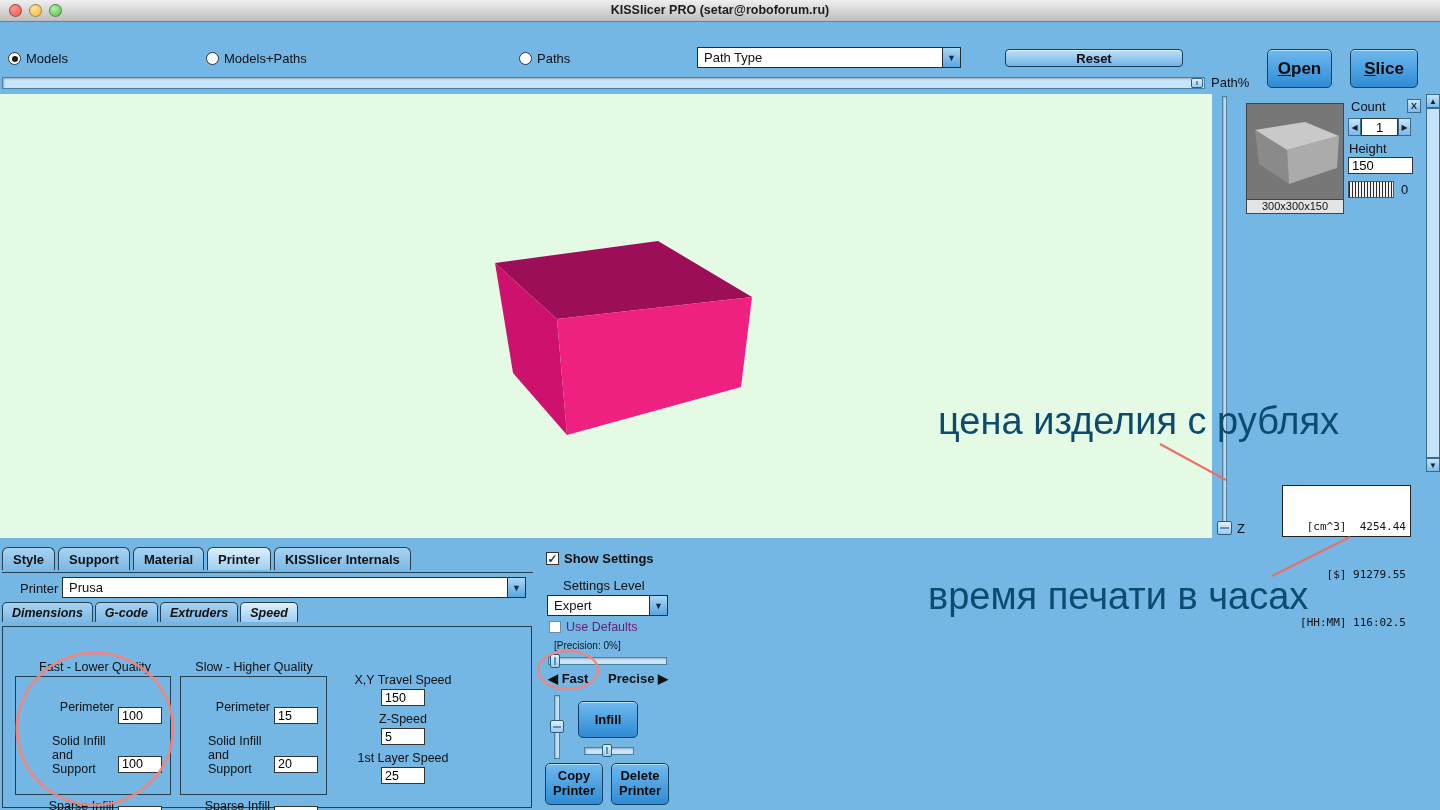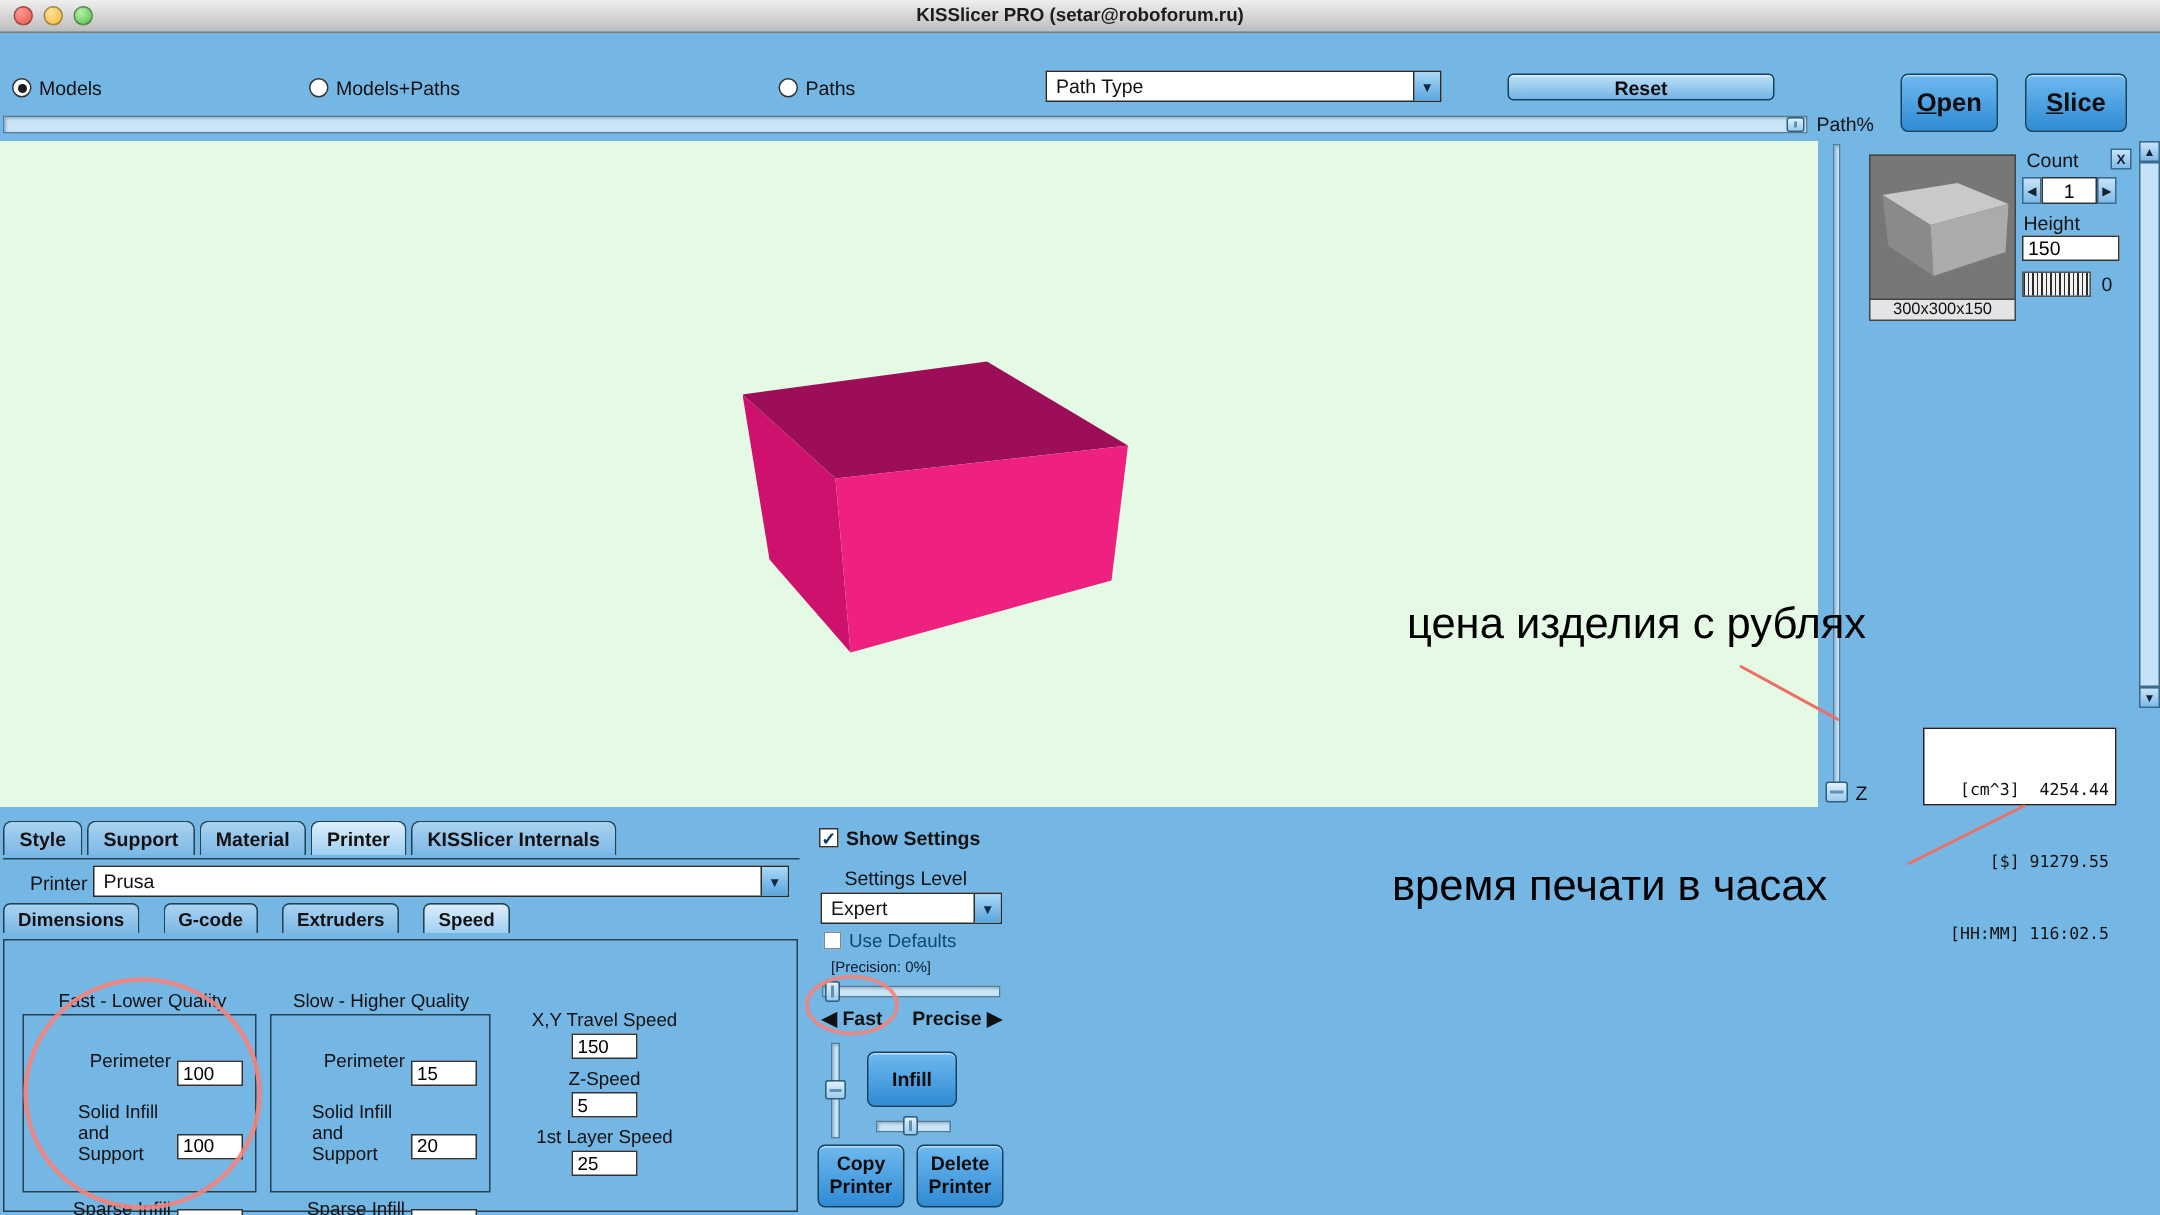--- a/index.html
+++ b/index.html
@@ -66,21 +66,21 @@
   input.sinput { width:44px; height:17px; border:1px solid #333; background:#fff;
     font-family:"Liberation Sans",sans-serif; font-size:12.5px; padding:0 3px;margin-top:18px; }
 
   .scrollbtn { width:14px; height:14px; background:linear-gradient(#C8E4F8,#7FBAE8);
     border:1px solid #3A6B8C; display:flex; align-items:center; justify-content:center;
     font-size:8px; color:#123; }
 
   #stats-box { background:#fff; border:1px solid #222; font-family:"DejaVu Sans Mono",monospace;
     font-size:11px; line-height:16px; text-align:right; white-space:pre; padding:1px 4px; }
 
-  .red-note { color:#000000; font-size:29px; white-space:nowrap; z-index:41; }
+  .red-note { color:#0c4a6e; font-size:38px; white-space:nowrap; z-index:41; }
   #overlay { left:0; top:0; width:1440px; height:810px; pointer-events:none; z-index:40; }
 </style>
 </head>
 <body>
 
 <div class="abs" id="titlebar">
   <span class="light red"></span>
   <span class="light yellow"></span>
   <span class="light green"></span>
   <div id="win-title">KISSlicer PRO (setar@roboforum.ru)</div>
@@ -170,21 +170,21 @@
   <div class="tab active">Printer</div>
   <div class="tab">KISSlicer Internals</div>
 </div>
 
 <div class="abs" style="left:20px; top:581px; font-size:13px;">Printer</div>
 <div class="abs combo" style="left:62px; top:577px; width:464px; height:21px;">
   <span class="txt">Prusa</span>
   <span class="arrow">▼</span>
 </div>
 
-<div class="abs" style="left:2px; top:602px; display:flex; align-items:flex-end; gap:16px;">
+<div class="abs" style="left:2px; top:602px; display:flex; align-items:flex-end; gap:2px;font-style:italic;">
   <div class="subtab">Dimensions</div>
   <div class="subtab">G-code</div>
   <div class="subtab">Extruders</div>
   <div class="subtab active">Speed</div>
 </div>
 
 <div class="abs groupbox" style="left:2px; top:626px; width:530px; height:182px;">
 
   <div class="abs" style="left:12px; top:33px; width:160px; text-align:center; font-size:12.5px;">Fast - Lower Quality</div>
   <div class="abs groupbox" style="left:12px; top:49px; width:156px; height:119px;">
@@ -234,21 +234,21 @@
 </div>
 
 <div class="abs" style="left:563px; top:578px; font-size:13px;">Settings Level</div>
 <div class="abs combo" style="left:547px; top:595px; width:121px; height:21px;">
   <span class="txt">Expert</span>
   <span class="arrow">▼</span>
 </div>
 
 <div class="abs" style="left:549px; top:620px; display:flex; align-items:center; gap:5px;">
   <span class="checkbox" style="width:12px; height:12px; border-color:#6F8DA2;"></span>
-  <span style="font-size:12.5px; color:#0c4a6e;">Use Defaults</span>
+  <span style="font-size:12.5px; color:#701a75;">Use Defaults</span>
 </div>
 
 <div class="abs" style="left:554px; top:640px; font-size:10px; color:#0f172a;">[Precision: 0%]</div>
 
 <div class="abs slider-track" style="left:548px; top:657px; width:119px; height:8px;"></div>
 <div class="abs slider-handle grip-v" style="left:550px; top:654px; width:10px; height:14px;"></div>
 
 <div class="abs" style="left:548px; top:671px; width:120px; display:flex; justify-content:space-between; font-size:13px; font-weight:bold;">
   <span><span>◀</span> <span>Fast</span></span>
   <span><span>Precise</span> <span>▶</span></span>

